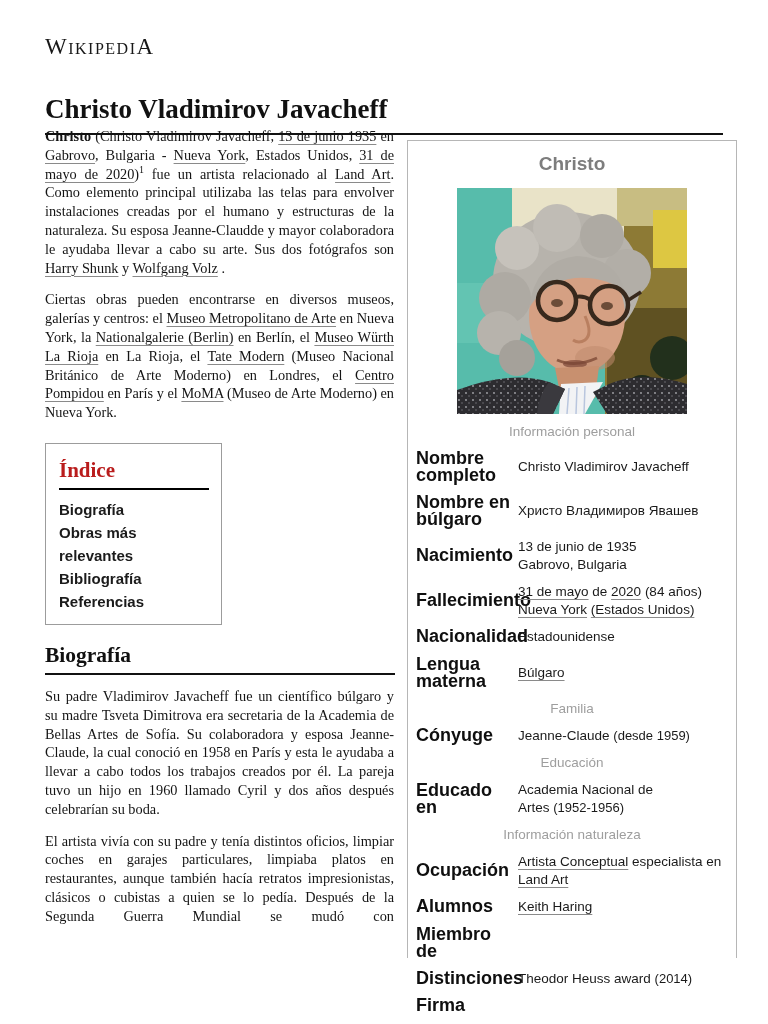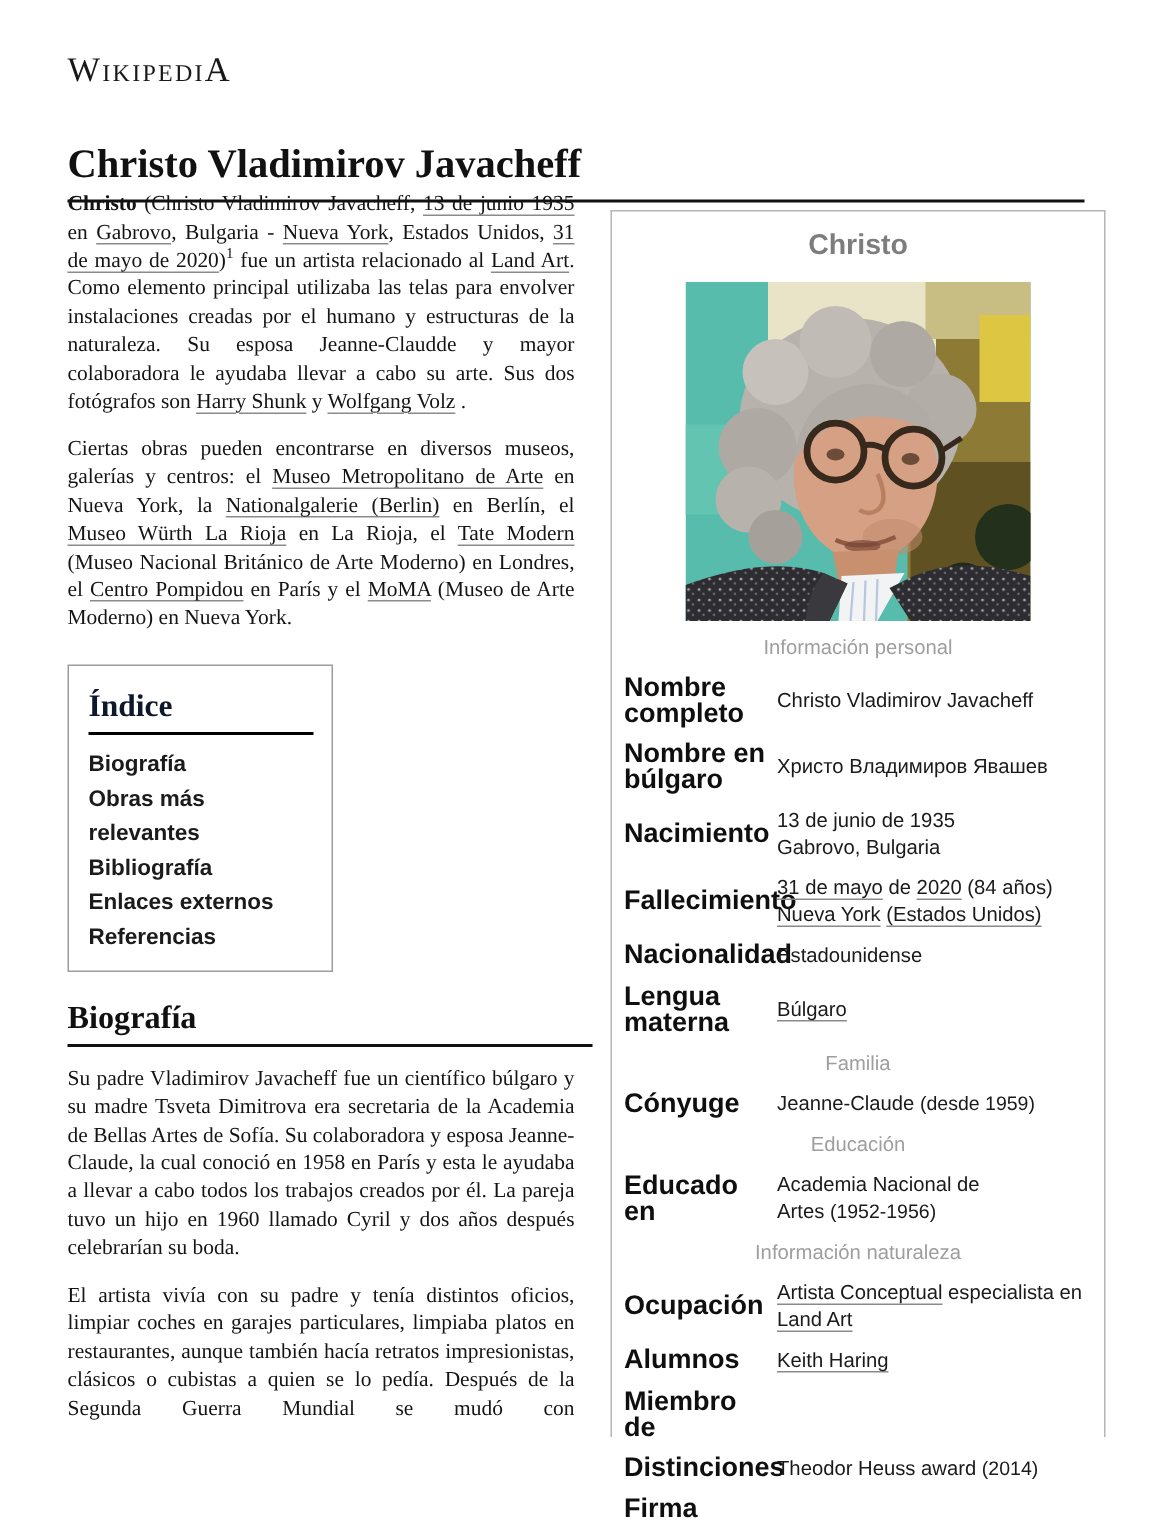--- a/index.html
+++ b/index.html
@@ -14,40 +14,40 @@
     font-size:23px;font-variant:small-caps;letter-spacing:1.5px;color:#181818;
   }
   .page-title{
     position:absolute;left:45px;top:76px;width:678px;
     font-size:27px;font-weight:bold;line-height:1.15;
     padding-bottom:8px;border-bottom:2.5px solid var(--rule,#111);
   }
   .left-col{position:absolute;left:45px;top:127px;width:350px;}
   .para{
     font-size:14.3px;line-height:18.8px;text-align:justify;
-    margin:0 12px 13px 0;color:#141414;
+    margin:0 1px 13px 0;color:#141414;
   }
   .para.cut{text-align-last:justify;margin-bottom:0;}
   .b{font-weight:bold;}
   .lnk{
     text-decoration:underline;
     text-decoration-color:var(--link-underline,#8a8a8a);
     text-decoration-thickness:1px;
     text-underline-offset:2.5px;
     color:inherit;cursor:pointer;
   }
   sup{font-size:10px;line-height:0;}
   .toc{
     box-sizing:border-box;width:177px;margin-top:21px;
     border:1px solid #9c9c9c;padding:14px 12px 11px 13px;
     font-family:"Liberation Sans",sans-serif;
   }
   .toc-title{
     font-family:"Liberation Serif",serif;font-size:21px;font-weight:bold;
-    padding-bottom:5px;border-bottom:2px solid #000;margin-bottom:8px;color:#0f172a;
+    padding-bottom:5px;border-bottom:2px solid #000;margin-bottom:8px;color:#b91c1c;
   }
   .toc-item{
     font-size:15px;font-weight:bold;line-height:23px;color:#1b1b1b;cursor:pointer;
   }
   .h2{
     font-size:21.5px;font-weight:600;margin:18px 0 12px 0;
     padding-bottom:5px;border-bottom:2px solid var(--rule,#111);width:350px;color:#101010;
   }
   .infobox{
     position:absolute;left:407px;top:140px;width:330px;height:818px;
@@ -83,21 +83,20 @@
 <div class="left-col">
   <p class="para"><span class="b">Christo</span><span> (Christo Vladimirov Javacheff, </span><span class="lnk">13 de junio 1935</span><span> en </span><span class="lnk">Gabrovo</span><span>, Bulgaria - </span><span class="lnk">Nueva York</span><span>, Estados Unidos, </span><span class="lnk">31 de mayo de 2020</span><span>)</span><sup>1</sup><span> fue un artista relacionado al </span><span class="lnk">Land Art</span><span>. Como elemento principal utilizaba las telas para envolver instalaciones creadas por el humano y estructuras de la naturaleza. Su esposa Jeanne-Claudde y mayor colaboradora le ayudaba llevar a cabo su arte. Sus dos fotógrafos son </span><span class="lnk">Harry Shunk</span><span> y </span><span class="lnk">Wolfgang Volz</span><span> .</span></p>
   <p class="para"><span>Ciertas obras pueden encontrarse en diversos museos, galerías y centros: el </span><span class="lnk">Museo Metropolitano de Arte</span><span> en Nueva York, la </span><span class="lnk">Nationalgalerie (Berlin)</span><span> en Berlín, el </span><span class="lnk">Museo Würth La Rioja</span><span> en La Rioja, el </span><span class="lnk">Tate Modern</span><span> (Museo Nacional Británico de Arte Moderno) en Londres, el </span><span class="lnk">Centro Pompidou</span><span> en París y el </span><span class="lnk">MoMA</span><span> (Museo de Arte Moderno) en Nueva York.</span></p>
 
   <div class="toc">
     <div class="toc-title">Índice</div>
     <div>
         <div class="toc-item">Biografía</div>
         <div class="toc-item">Obras más relevantes</div>
         <div class="toc-item">Bibliografía</div>
-        <div class="toc-item">Enlaces externos</div>
         <div class="toc-item">Referencias</div>
       </div>
   </div>
 
   <h2 class="h2">Biografía</h2>
   <p class="para"><span>Su padre Vladimirov Javacheff fue un científico búlgaro y su madre Tsveta Dimitrova era secretaria de la Academia de Bellas Artes de Sofía. Su colaboradora y esposa Jeanne-Claude, la cual conoció en 1958 en París y esta le ayudaba a llevar a cabo todos los trabajos creados por él. La pareja tuvo un hijo en 1960 llamado Cyril y dos años después celebrarían su boda.</span></p>
   <p class="para cut"><span>El artista vivía con su padre y tenía distintos oficios, limpiar coches en garajes particulares, limpiaba platos en restaurantes, aunque también hacía retratos impresionistas, clásicos o cubistas a quien se lo pedía. Después de la Segunda Guerra Mundial se mudó con</span></p>
 </div>
 
 <div class="infobox">

